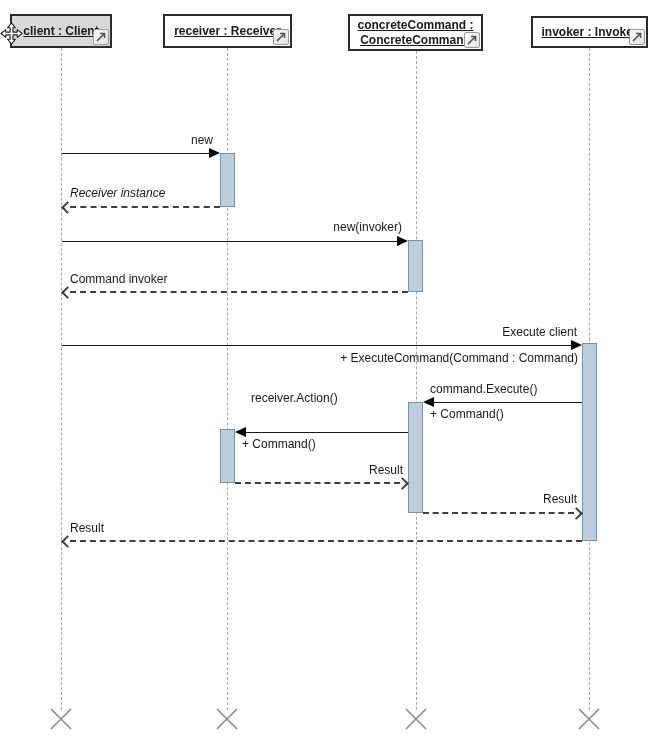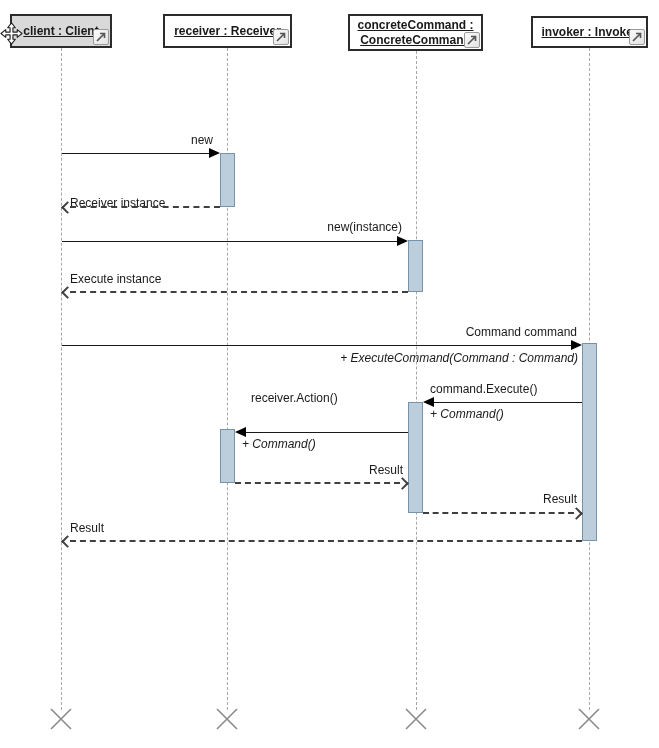--- a/index.html
+++ b/index.html
@@ -37,21 +37,21 @@
   .mline{position:absolute;height:0;border-top:1px solid var(--line-color);}
   .mline.dashed{border-top:2px dashed #3f3f3f;}
   .tri-right{position:absolute;width:0;height:0;border-style:solid;
     border-width:5px 0 5px 11px;border-color:transparent transparent transparent #000;}
   .tri-left{position:absolute;width:0;height:0;border-style:solid;
     border-width:5px 11px 5px 0;border-color:transparent #000 transparent transparent;}
   .chev{position:absolute;width:7px;height:7px;border:solid #3f3f3f;border-width:0 2px 2px 0;}
   .chev.left{transform:rotate(135deg);}
   .chev.right{transform:rotate(-45deg);}
   .mlabel{position:absolute;white-space:nowrap;}
-  .mlabel.it{font-style:italic;}
+  .mlabel.it{}
   .xmark{position:absolute;width:24px;height:24px;}
   .cursor-ico{position:absolute;left:0;top:22px;width:23px;height:23px;}
 </style>
 </head>
 <body>
 
 <div class="lifeline" style="left:61px;top:48px;height:662px;"></div>
 <div class="lifeline" style="left:227px;top:48px;height:662px;"></div>
 <div class="lifeline" style="left:416px;top:51px;height:659px;"></div>
 <div class="lifeline" style="left:589px;top:48px;height:662px;"></div>
@@ -101,39 +101,39 @@
 <div class="bar" style="left:408px;top:402px;height:109px;"></div>
 <div class="bar" style="left:220px;top:429px;height:52px;"></div>
 
 <div>
   <span class="mlabel" style="right:446px;top:133px;text-align:right;">new</span>
   <div class="mline" style="left:62px;top:153px;width:148px;"></div>
   <span class="tri-right" style="left:209px;top:148px;"></span>
 </div>
 
 <div>
-  <span class="mlabel" style="left:70px;top:196px;">Receiver instance</span>
+  <span class="mlabel" style="left:70px;top:186px;font-style:italic;">Receiver instance</span>
   <div class="mline dashed" style="left:70px;top:206px;width:150px;"></div>
   <span class="chev left" style="left:63px;top:203px;"></span>
 </div>
 
 <div>
-  <span class="mlabel" style="right:257px;top:220px;">new(instance)</span>
+  <span class="mlabel" style="right:257px;top:220px;">new(invoker)</span>
   <div class="mline" style="left:62px;top:241px;width:336px;"></div>
   <span class="tri-right" style="left:397px;top:236px;"></span>
 </div>
 
 <div>
-  <span class="mlabel" style="left:70px;top:272px;">Execute instance</span>
+  <span class="mlabel" style="left:70px;top:272px;">Command invoker</span>
   <div class="mline dashed" style="left:70px;top:291px;width:338px;"></div>
   <span class="chev left" style="left:63px;top:288px;"></span>
 </div>
 
 <div>
-  <span class="mlabel" style="right:82px;top:325px;">Command command</span>
+  <span class="mlabel" style="right:82px;top:325px;">Execute client</span>
   <div class="mline" style="left:62px;top:345px;width:510px;"></div>
   <span class="tri-right" style="left:571px;top:340px;"></span>
   <span class="mlabel it" style="right:81px;top:351px;">+ ExecuteCommand(Command : Command)</span>
 </div>
 
 <div>
   <span class="mlabel" style="left:430px;top:382px;text-align:center;">command.Execute()</span>
   <div class="mline" style="left:434px;top:402px;width:148px;"></div>
   <span class="tri-left" style="left:423px;top:397px;"></span>
   <span class="mlabel it" style="left:430px;top:407px;">+ Command()</span>

